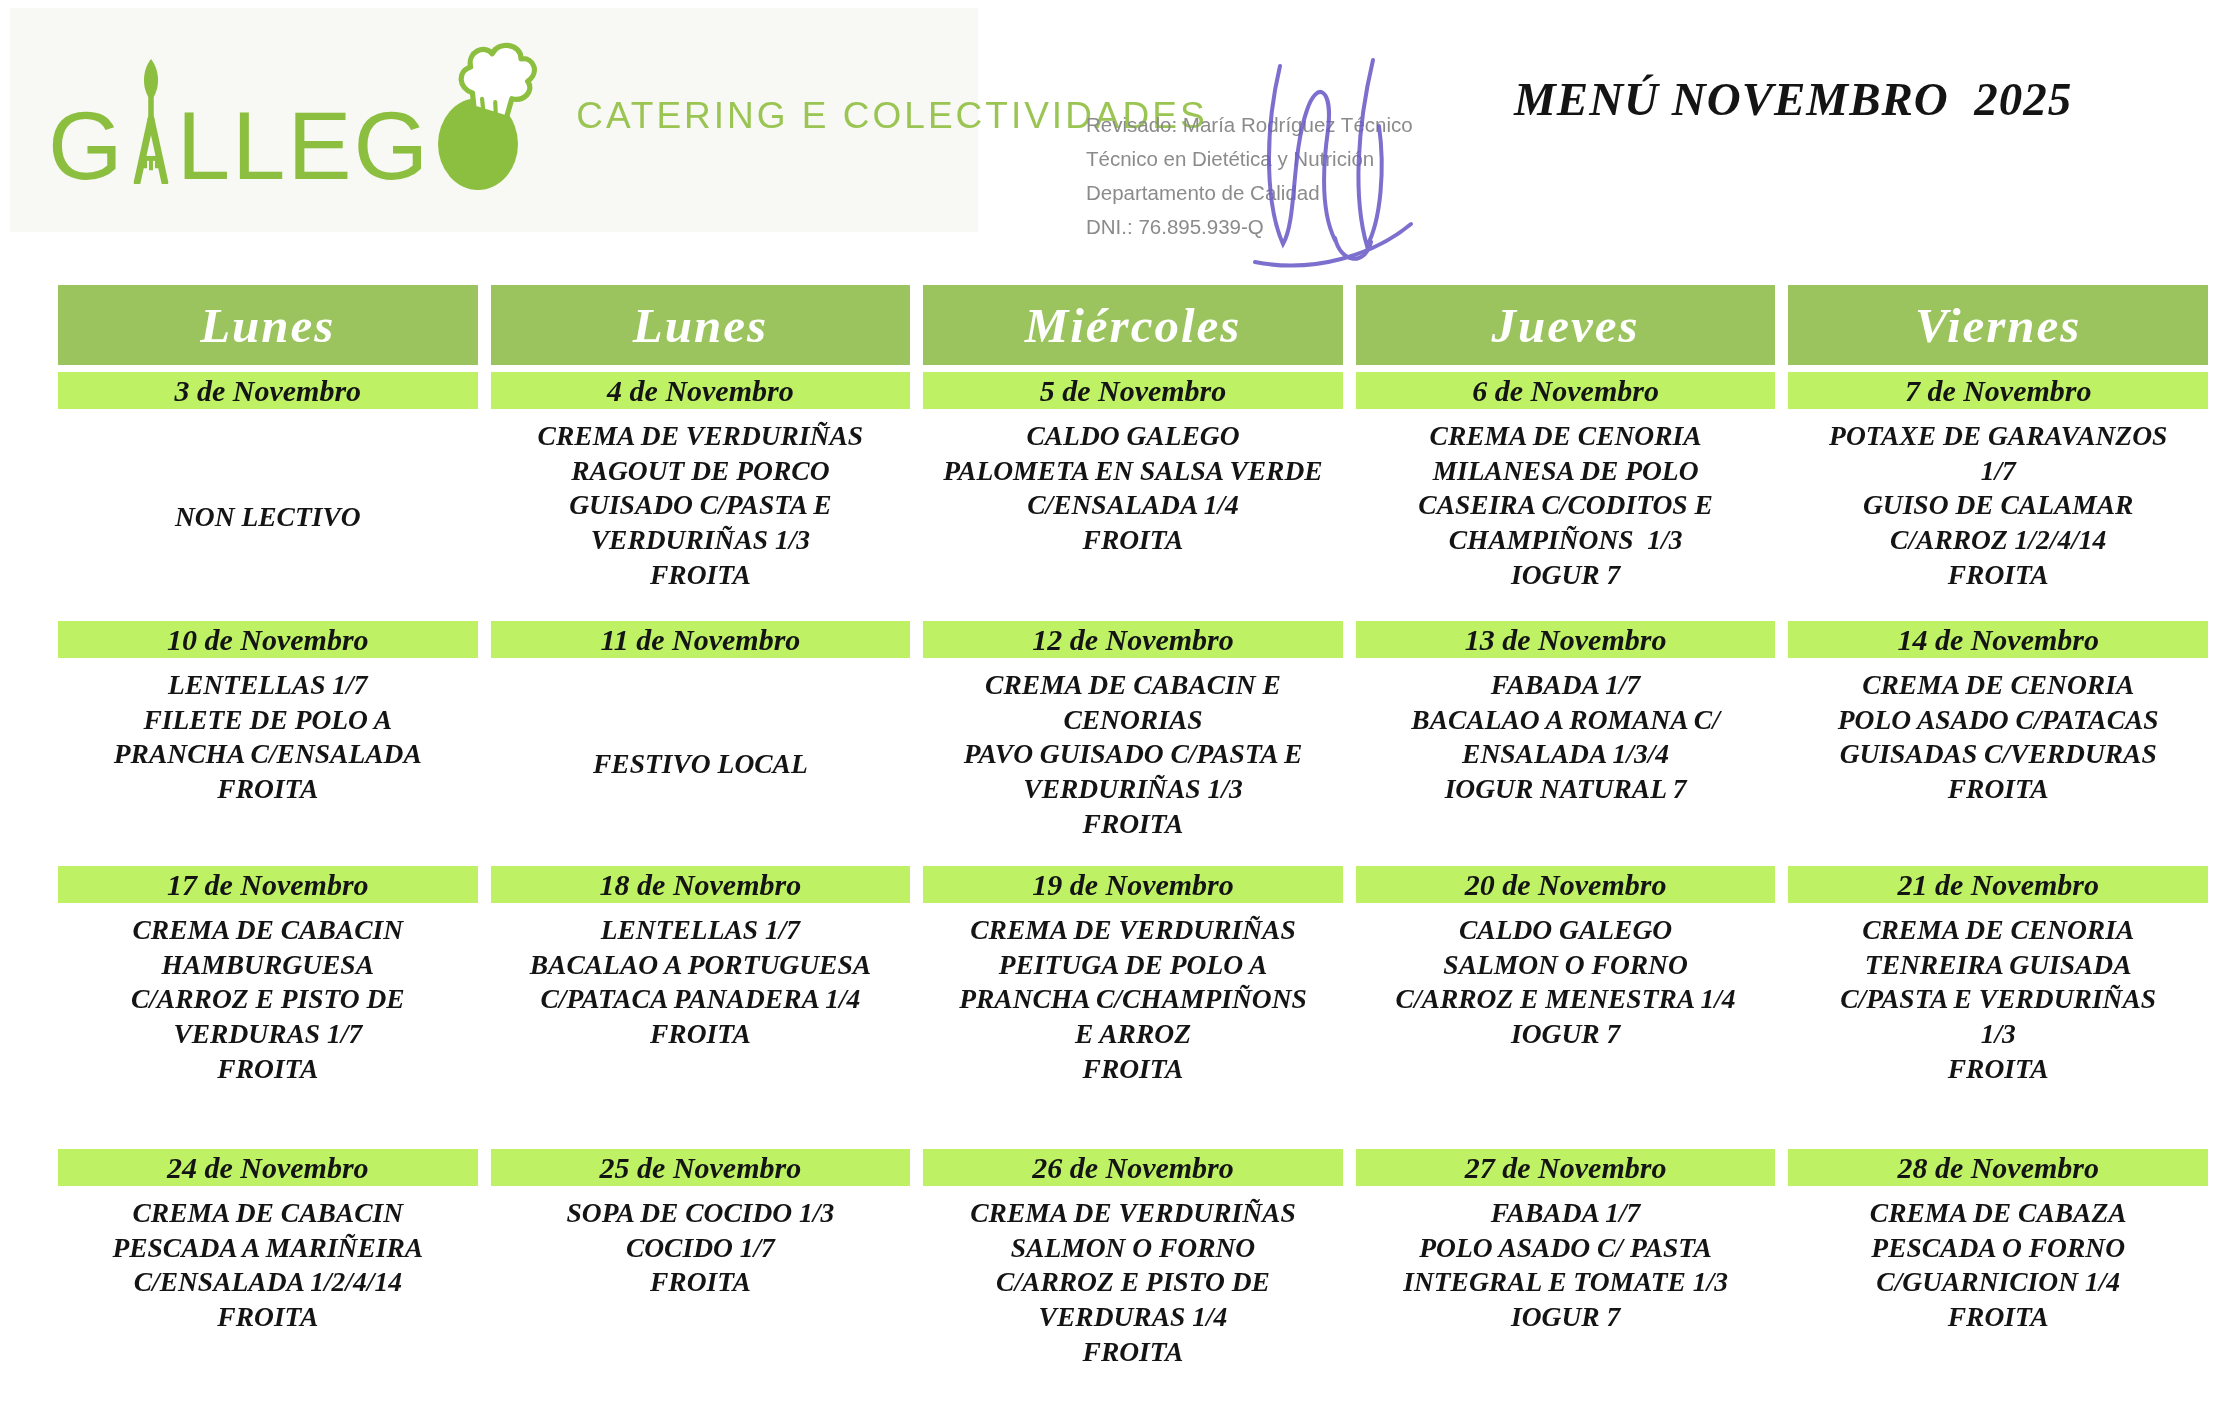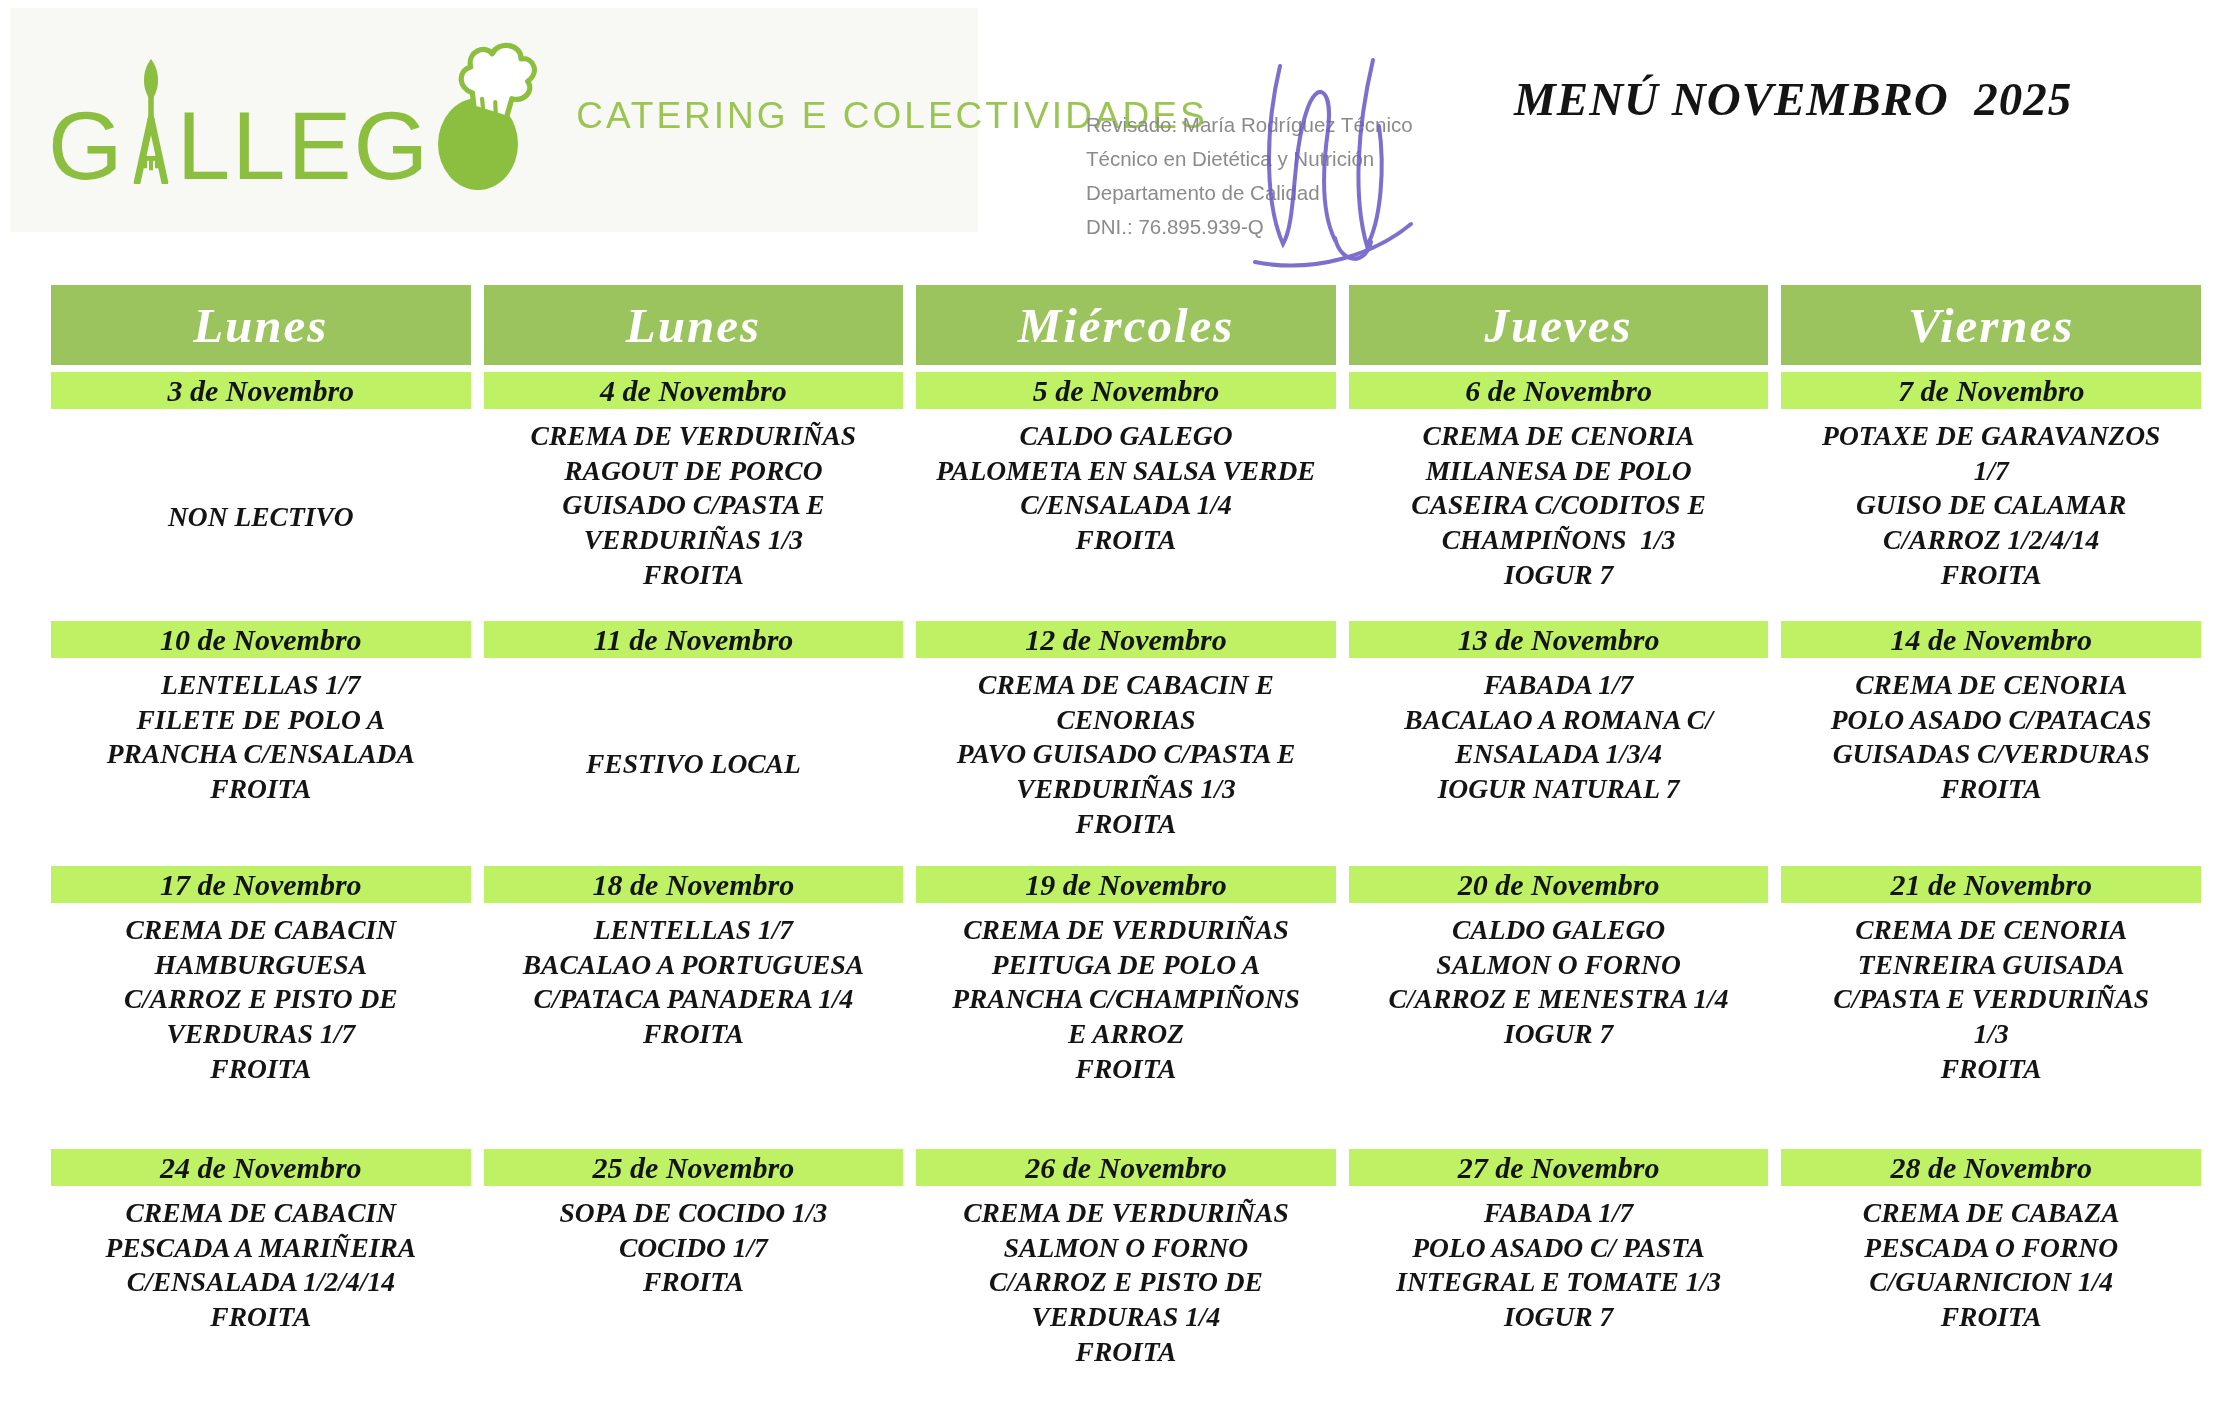--- a/index.html
+++ b/index.html
@@ -42,21 +42,21 @@
   }
   .signature-wrap { position:absolute; left:1225px; top:48px; width:190px; height:225px; }
 
   .doc-title {
     position:absolute; left:1514px; top:72px;
     font-size:47px; font-weight:bold; font-style:italic;
     color:#141414; letter-spacing:1px; white-space:pre;text-align:center;
   }
 
   
-  .menu-table { position:absolute; left:51px; top:285px; width:2150px; }
+  .menu-table { position:absolute; left:58px; top:285px; width:2150px; }
   .row { display:grid; grid-template-columns:repeat(5,1fr); column-gap:13px; }
   .day-row { margin-bottom:7px; }
   .day-cell {
     background:#9cc45e; color:#ffffff; height:80px;
     display:flex; align-items:center; justify-content:center;
     font-size:49px; font-weight:bold; font-style:italic; letter-spacing:2px;
   }
   .date-cell {
     background:#bef264; color:#141414; height:37px;
     display:flex; align-items:center; justify-content:center;

